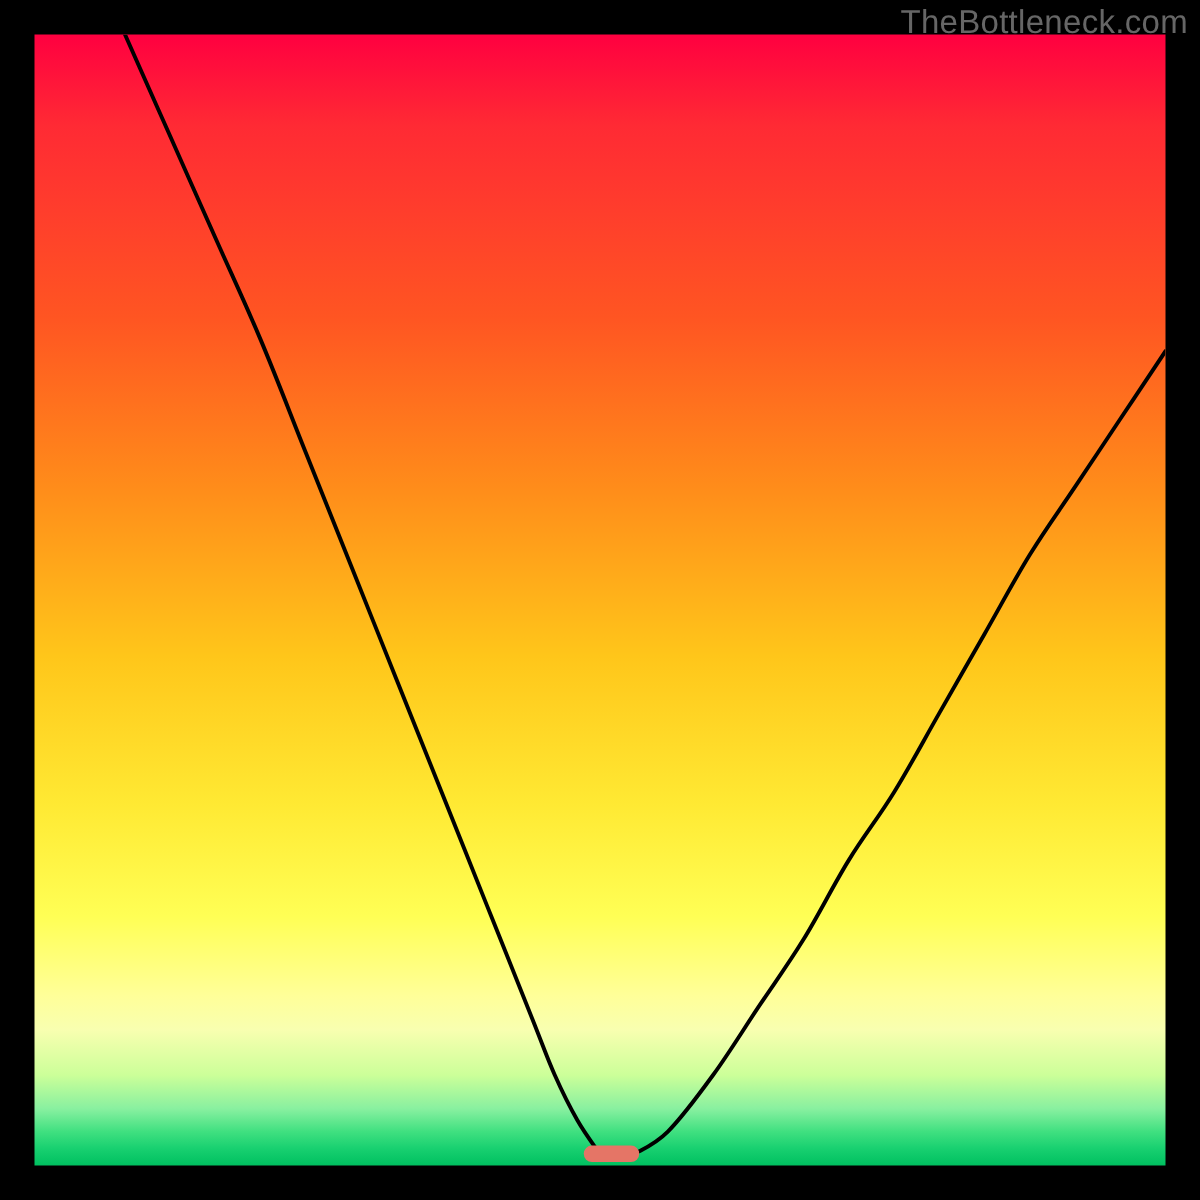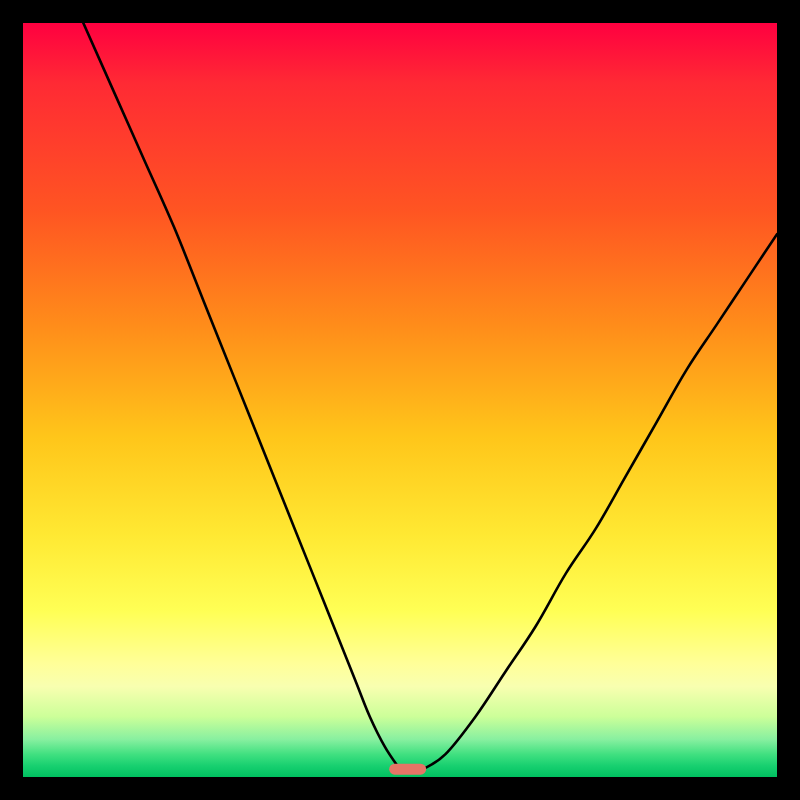--- a/index.html
+++ b/index.html
@@ -65,20 +65,21 @@
     background: #e57566;
     border-radius: 999px;
     z-index: 4;
   }
 </style>
 </head>
 <body>
 
 <div class="frame">
 
+  <span class="watermark">TheBottleneck.com</span>
 
   <div class="plot-area">
 
     <svg class="curve" viewBox="0 0 754 754" preserveAspectRatio="none">
       <path fill="none" stroke="#000" stroke-width="2.6" stroke-linecap="round" stroke-linejoin="round" d="M 60.32 0.00 C 65.75 12.21, 79.62 43.43, 90.48 67.86 C 101.34 92.29, 109.78 111.29, 120.64 135.72 C 131.50 160.15, 139.94 177.79, 150.80 203.58 C 161.66 229.37, 170.10 251.84, 180.96 278.98 C 191.82 306.12, 200.26 327.24, 211.12 354.38 C 221.98 381.52, 230.42 402.64, 241.28 429.78 C 252.14 456.92, 260.58 478.04, 271.44 505.18 C 282.30 532.32, 290.74 553.44, 301.60 580.58 C 312.46 607.72, 323.62 635.62, 331.76 655.98 C 339.90 676.34, 341.41 681.47, 346.84 693.68 C 352.27 705.89, 356.49 714.34, 361.92 723.84 C 367.35 733.34, 374.29 742.39, 377.00 746.46"></path>
       <path fill="none" stroke="#000" stroke-width="2.6" stroke-linecap="round" stroke-linejoin="round" d="M 399.62 746.46 C 403.69 743.75, 412.74 740.88, 422.24 731.38 C 431.74 721.88, 441.54 708.61, 452.40 693.68 C 463.26 678.75, 471.70 664.73, 482.56 648.44 C 493.42 632.15, 501.86 620.84, 512.72 603.20 C 523.58 585.56, 532.02 568.06, 542.88 550.42 C 553.74 532.78, 562.18 522.82, 573.04 505.18 C 583.90 487.54, 592.34 471.40, 603.20 452.40 C 614.06 433.40, 622.50 418.62, 633.36 399.62 C 644.22 380.62, 652.66 364.48, 663.52 346.84 C 674.38 329.20, 682.82 317.89, 693.68 301.60 C 704.54 285.31, 712.98 272.65, 723.84 256.36 C 734.70 240.07, 748.57 219.26, 754.00 211.12"></path>
     </svg>
 
     <div class="marker" style="left: 384.54px; top: 746.46px; width: 37.7px; height: 10.556px; background: rgb(229, 117, 102);"></div>
 

